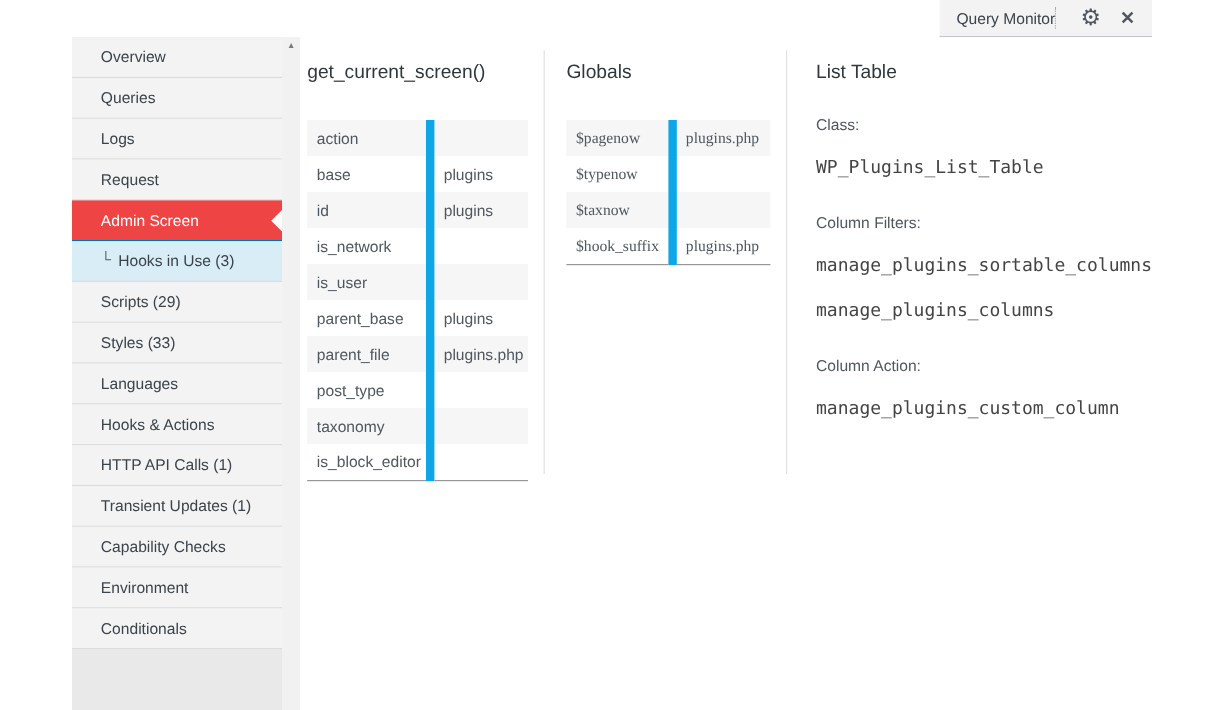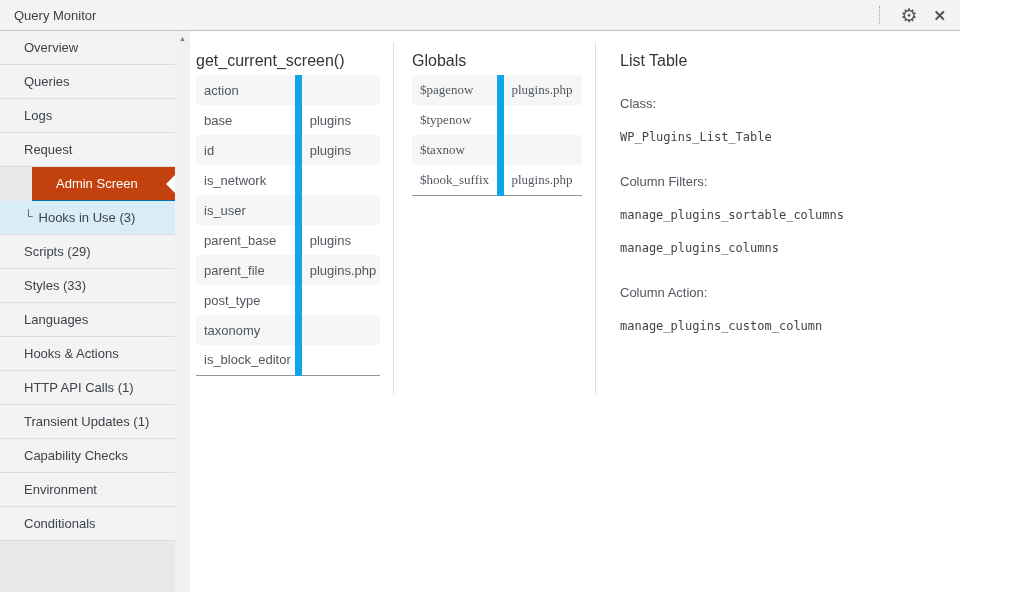--- a/index.html
+++ b/index.html
@@ -1,19 +1,19 @@
 <!DOCTYPE html>
 <html><head>
 <meta charset="utf-8">
 <style>
   * { box-sizing: border-box; margin: 0; padding: 0; }
   html, body { width: 1024px; height: 592px; overflow: hidden; }
   body { font-family: "Liberation Sans", sans-serif; background: #fff; color: #3c434a; }
 
-  .app { width: 960px; height: 592px; display: flex; flex-direction: column; }
+  .app { width: 960px; height: 592px; display: flex; flex-direction: column; align-items: flex-end; }
 
   
   .titlebar {
     height: 31px; flex: 0 0 31px; background: #f3f3f3;
     border-bottom: 1px solid #c3c4c7;
     display: flex; align-items: center; justify-content: space-between;
     padding: 0 14px;
   }
   .titlebar .title { font-size: 13px; color: #3c434a; }
   .titlebar-right { display: flex; align-items: center; gap: 16px; }
@@ -26,21 +26,21 @@
   .body { flex: 1; display: flex; min-height: 0; }
 
   
   .sidebar { width: 175px; flex: 0 0 175px; background: #e9e9e9; display: flex; flex-direction: column; }
   .nav-item {
     height: 34px; flex: 0 0 34px; background: #f3f3f3;
     border-bottom: 1px solid #dcdcde;
     display: flex; align-items: center; padding-left: 24px;
     font-size: 13px; color: #3c434a; cursor: pointer; position: relative;
   }
-  .nav-item.selected { background: #c2410c; color: #fff; border-bottom-color: #0073aa; margin-left: 32px; }
+  .nav-item.selected { background: #ef4444; color: #fff; border-bottom-color: #0073aa; }
   .nav-item.selected .notch {
     position: absolute; right: 0; top: 50%; transform: translateY(-50%);
     width: 0; height: 0;
     border-top: 9px solid transparent; border-bottom: 9px solid transparent;
     border-right: 9px solid #fdfdfd;
   }
   .nav-item.sub { background: #d9edf7; }
   .sub-glyph { color: #50575e; margin-right: 6px; font-size: 12px; position: relative; top: -2px; }
 
   
@@ -56,36 +56,36 @@
   .col1 { width: 203px; flex: 0 0 203px; padding-left: 6px; }
   .col2 { width: 202px; flex: 0 0 202px; padding-left: 19px; }
   .col3 { flex: 1; padding-left: 25px; }
   .col2::before, .col3::before {
     content: ""; position: absolute; left: 0; top: 11px; width: 1px; height: 353px;
     background: #e0e0e0;
   }
   .col h3 { font-size: 16px; font-weight: 400; color: #32373c; }
 
   
-  table.kv { border-collapse: collapse; margin-top: 5px; border-bottom: 1px solid #979797; }
+  table.kv { border-collapse: collapse; margin-top: 30px; border-bottom: 1px solid #979797; }
   .col1 table.kv { width: 175px; }
   .col2 table.kv { width: 170px; font-family: Liberation Serif, serif; }
   table.kv tr:nth-child(odd) { background: #f6f6f6; }
   table.kv th, table.kv td {
     height: 30px; font-size: 13px; font-weight: 400; color: #50575e;
     text-align: left; padding: 0 4px 0 8px; vertical-align: middle; white-space: nowrap;
   }
   .col1 table.kv th { width: 96px; }
   .col2 table.kv th { width: 88px; }
   table.kv td { border-left: 7px solid #0ea5e9; }
 
   
   .lt-label { font-size: 13px; color: #50575e; margin-top: 30px; }
   .lt-label.first { margin-top: 26px; }
-  .lt-mono { font-family: "DejaVu Sans Mono", monospace; font-size: 12px; color: #444; margin-top: 19px; }
+  .lt-mono { font-family: "DejaVu Sans Mono", monospace; font-size: 15px; color: #444; margin-top: 19px; }
 </style>
 </head>
 <body>
 
 <div class="app">
 
   <div class="titlebar">
     <span class="title">Query Monitor</span>
     <div class="titlebar-right">
       <span class="drag-sep"></span>

